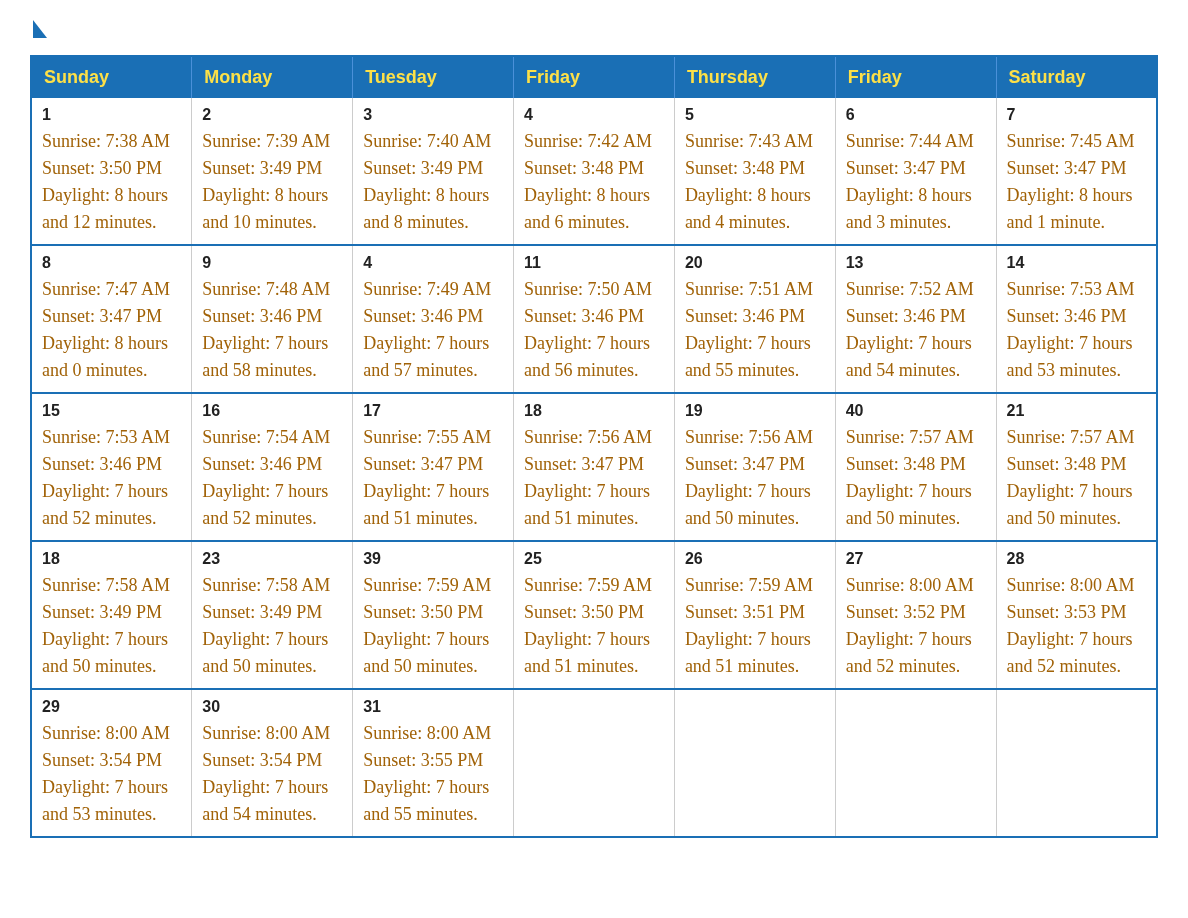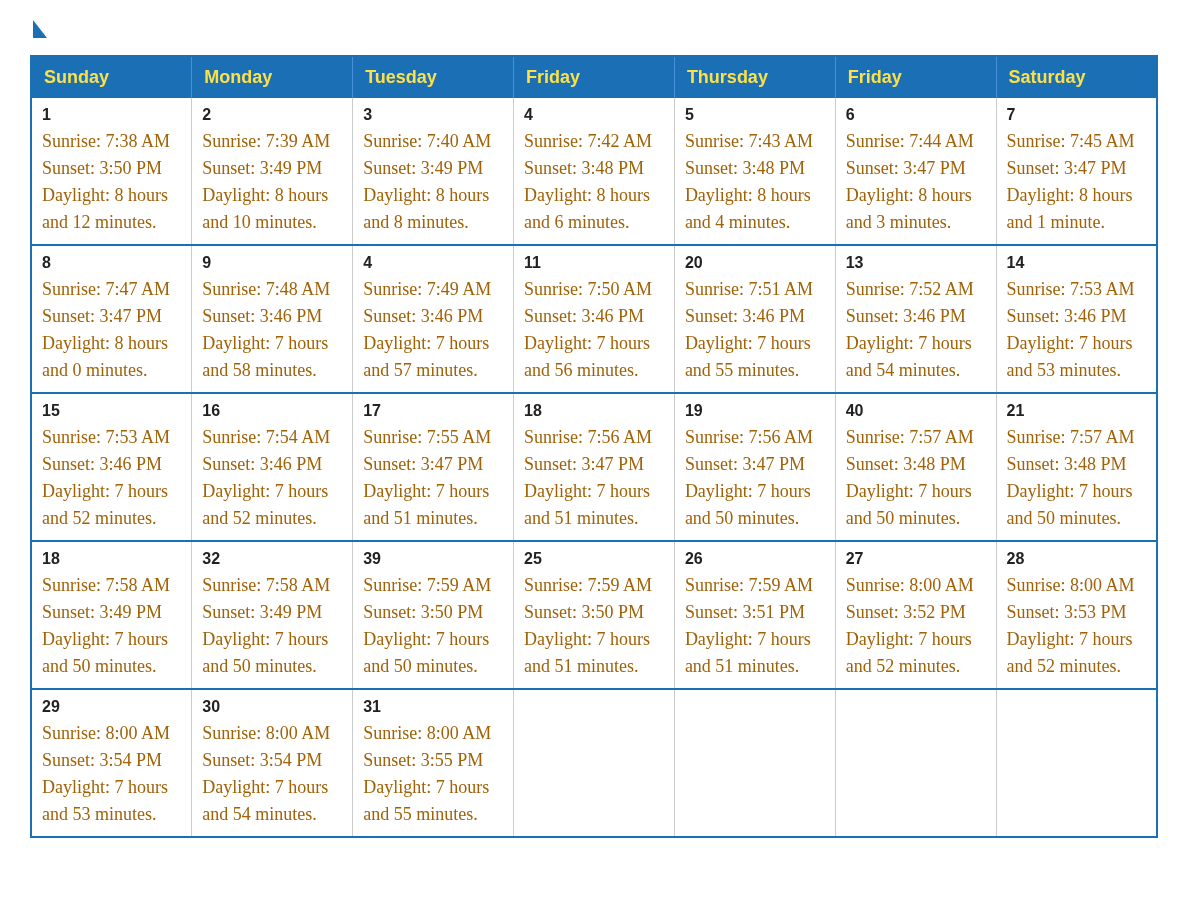--- a/index.html
+++ b/index.html
@@ -233,21 +233,21 @@
           <span class="day-num">21</span>
           <div class="day-info">Sunrise: 7:57 AM<br>Sunset: 3:48 PM<br>Daylight: 7 hours<br>and 50 minutes.</div>
         </td>
       </tr>
       <tr>
         <td>
           <span class="day-num">18</span>
           <div class="day-info">Sunrise: 7:58 AM<br>Sunset: 3:49 PM<br>Daylight: 7 hours<br>and 50 minutes.</div>
         </td>
         <td>
-          <span class="day-num">32</span>
+          <span class="day-num">23</span>
           <div class="day-info">Sunrise: 7:58 AM<br>Sunset: 3:49 PM<br>Daylight: 7 hours<br>and 50 minutes.</div>
         </td>
         <td>
           <span class="day-num">39</span>
           <div class="day-info">Sunrise: 7:59 AM<br>Sunset: 3:50 PM<br>Daylight: 7 hours<br>and 50 minutes.</div>
         </td>
         <td>
           <span class="day-num">25</span>
           <div class="day-info">Sunrise: 7:59 AM<br>Sunset: 3:50 PM<br>Daylight: 7 hours<br>and 51 minutes.</div>
         </td>

